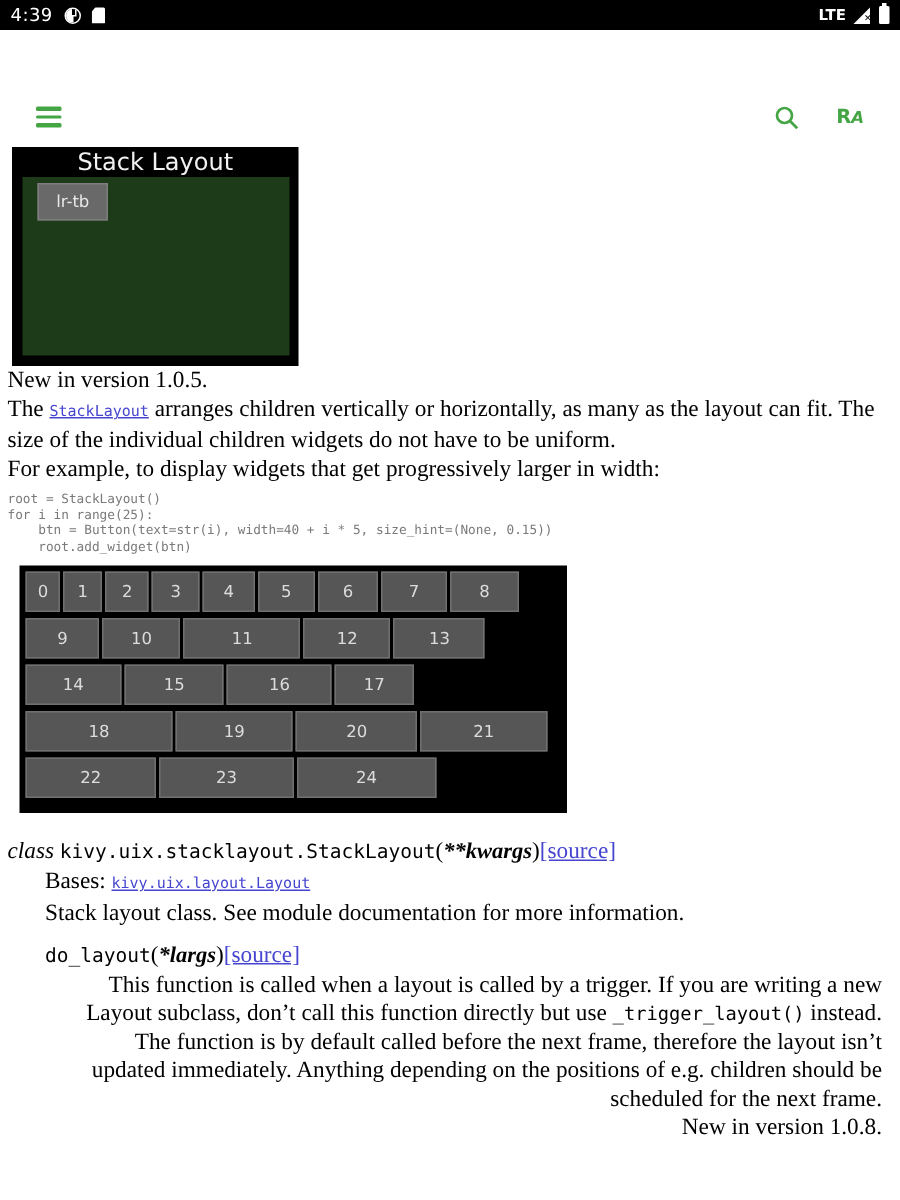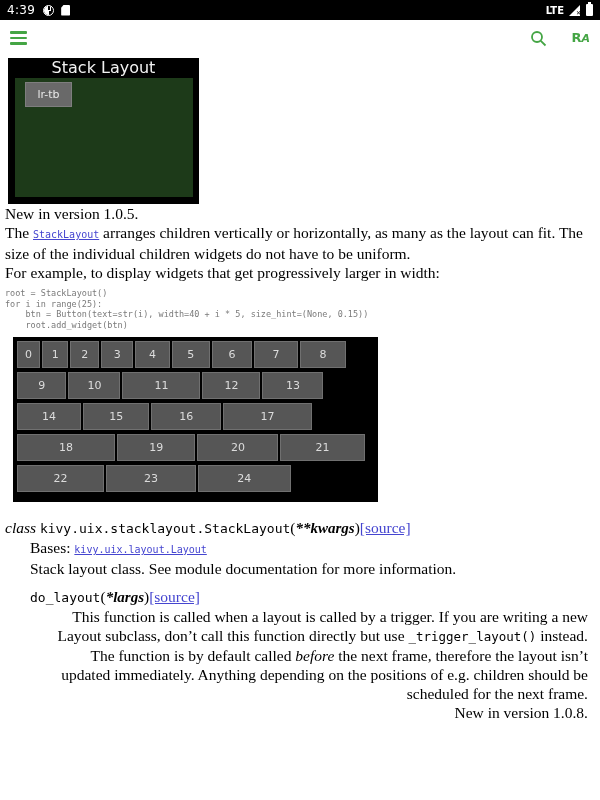--- a/index.html
+++ b/index.html
@@ -21,21 +21,21 @@
     box-sizing:border-box;position:relative;overflow:hidden;}
   .icon-datasaver::before{content:"";position:absolute;left:0;top:0;width:50%;height:100%;background:#fff;}
   .icon-datasaver::after{content:"";position:absolute;left:50%;top:-1px;width:2px;height:5px;background:#000;transform:translateX(-50%);box-shadow:0 0 0 1px #fff;}
   .icon-notif{width:9px;height:11px;background:#fff;border-radius:1px;
     clip-path:polygon(30% 0,100% 0,100% 100%,0 100%,0 30%);}
   .icon-signal{width:0;height:0;border-left:11px solid transparent;border-bottom:11px solid #fff;position:relative;}
   .icon-signal .x{position:absolute;left:-4px;top:5px;font-size:6px;color:#000;font-weight:bold;line-height:6px;}
   .icon-battery{width:7px;height:12px;background:#fff;border-radius:1px;position:relative;margin-left:3px;}
   .icon-battery::before{content:"";position:absolute;top:-2px;left:2px;width:3px;height:2px;background:#fff;}
   
-  .toolbar{height:36px;background:#fff;display:flex;align-items:center;padding:0 10px;box-sizing:border-box;}
+  .toolbar{height:36px;background:#fff;display:flex;align-items:center;padding:0 24px;box-sizing:border-box;margin-top:40px;}
   .hamburger{width:17px;display:flex;flex-direction:column;gap:3px;cursor:pointer;}
   .hamburger span{display:block;height:2.5px;background:var(--green);border-radius:1px;}
   .tb-spacer{flex:1;}
   .tb-icons{display:flex;align-items:center;gap:24px;}
   .search-icon{width:17px;height:17px;cursor:pointer;}
   .font-icon{color:var(--green);font-family:"DejaVu Sans",sans-serif;cursor:pointer;line-height:14px;}
   .font-icon .r{font-size:13px;font-weight:bold;}
   .font-icon .a{font-size:11px;font-style:italic;font-weight:bold;}
   
   .demo-figure{position:relative;margin:2px 0 0 8px;width:191px;height:146px;background:#000;}
@@ -71,21 +71,21 @@
   .sig .args{font-style:italic;font-weight:bold;font-size:15px;}
   .sig-method{margin-top:9px;}
   .indent1{margin-left:25px;}
   .indent2{margin-left:52px;margin-right:8px;text-align:right;}
   .p-bases{margin-top:10px;}
   .p-desc{margin-top:9px;}
   .p-m1{margin-top:7px;}
   .p-m2{margin-top:7px;}
   .p-newin2{margin-top:7px;}
   .inline-code{font-family:"DejaVu Sans Mono",monospace;font-size:12.5px;}
-  .em{font-style:italic;}
+  .em{}
 </style>
 </head>
 <body>
 
 <div class="status-bar">
   <span class="sb-time">4:39</span>
   <span class="sb-left-icons">
     <span class="icon-datasaver"></span>
     <span class="icon-notif"></span>
   </span>
@@ -145,21 +145,21 @@
       <div class="fig-btn" style="width: 43.5px;">7</div>
       <div class="fig-btn" style="width: 46.4px;">8</div>
       <div class="fig-btn" style="width: 49.3px;">9</div>
       <div class="fig-btn" style="width: 52.2px;">10</div>
       <div class="fig-btn" style="width: 78px;">11</div>
       <div class="fig-btn" style="width: 58px;">12</div>
       <div class="fig-btn" style="width: 60.9px;">13</div>
       <div class="fig-btn" style="width: 63.8px;">14</div>
       <div class="fig-btn" style="width: 66.7px;">15</div>
       <div class="fig-btn" style="width: 69.6px;">16</div>
-      <div class="fig-btn" style="width: 89px;">17</div>
+      <div class="fig-btn" style="width: 53px;">17</div>
       <div class="fig-btn" style="width: 98px;">18</div>
       <div class="fig-btn" style="width: 78.3px;">19</div>
       <div class="fig-btn" style="width: 81.2px;">20</div>
       <div class="fig-btn" style="width: 84.1px;">21</div>
       <div class="fig-btn" style="width: 87px; text-align: center;">22</div>
       <div class="fig-btn" style="width: 89.9px;">23</div>
       <div class="fig-btn" style="width: 92.8px;">24</div>
     </div>
 
   <div class="sig"><span class="kw">class </span><span class="mono-name">kivy.uix.stacklayout.StackLayout</span><span class="paren">(</span><span class="args">**kwargs</span><span class="paren">)</span><span class="src-link">[source]</span></div>

